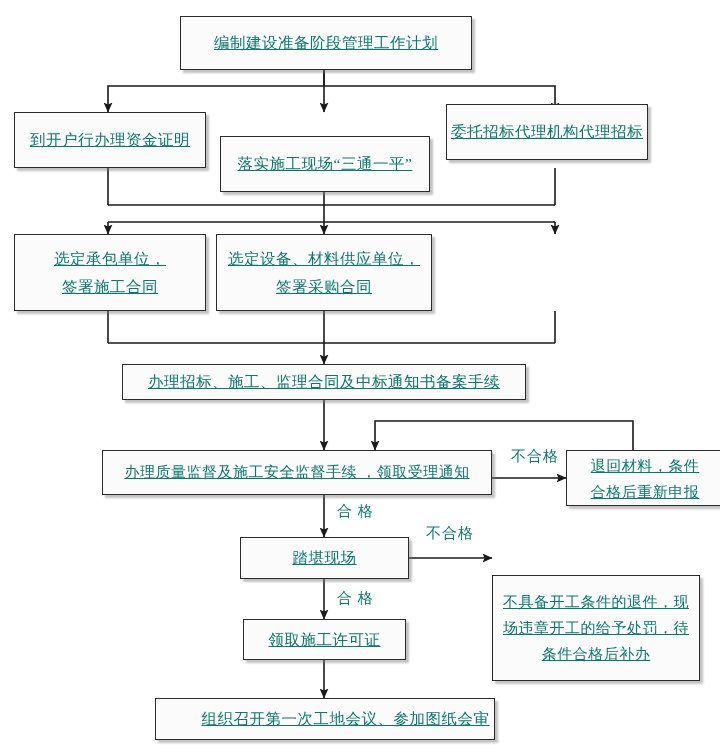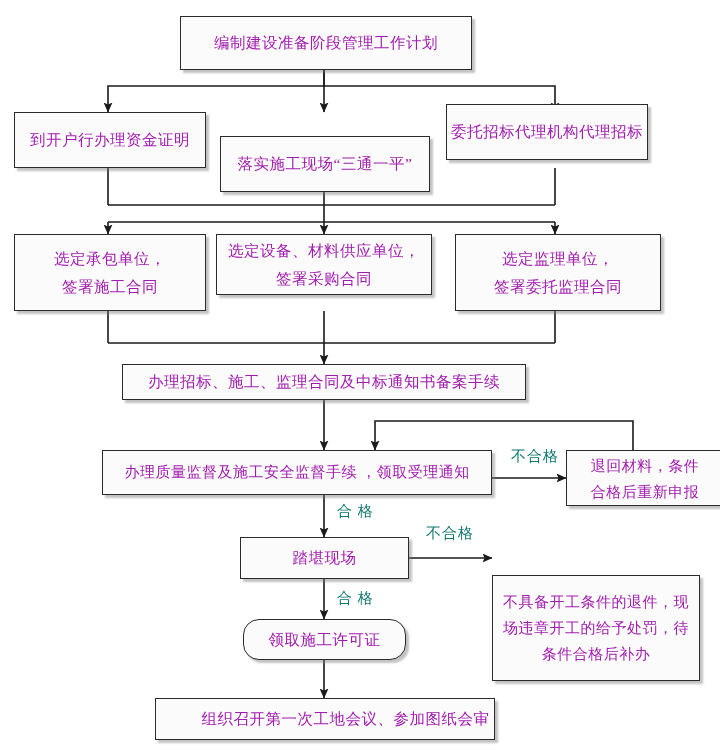--- a/index.html
+++ b/index.html
@@ -27,26 +27,27 @@
   .node {
     position: absolute;
     box-sizing: border-box;
     border: 1.5px solid #2b2b2b;
     background: #fbfbfb;
     box-shadow: 3px 3px 2px rgba(120,120,120,0.45);
     display: flex;
     flex-direction: column;
     align-items: center;
     justify-content: center;
-    color: #a21caf;
+    color: #0f766e;
     font-size: 15.5px;
     line-height: 1.75;
     letter-spacing: 0.5px;
     text-align: center;
     z-index: 3;
+    text-decoration: underline;
   }
   .node .ln { display: block; white-space: nowrap; }
   .edge-label {
     position: absolute;
     color: #0f766e;
     font-size: 15px;
     letter-spacing: 1px;
     white-space: nowrap;
     background: #ffffff;
     padding: 0 2px;
@@ -114,29 +115,25 @@
 
   <div class="node" style="left:446px; top:104px; width:202px; height:56px;">
     <span class="ln">委托招标代理机构代理招标</span>
   </div>
 
   <div class="node" style="left:14px; top:234px; width:192px; height:77px;">
     <span class="ln">选定承包单位，</span>
     <span class="ln">签署施工合同</span>
   </div>
 
-  <div class="node" style="left:216px; top:234px; width:216px; height:61px;">
+  <div class="node" style="left:216px; top:234px; width:216px; height:77px;">
     <span class="ln">选定设备、材料供应单位，</span>
     <span class="ln">签署采购合同</span>
   </div>
 
-  <div class="node" style="left:455px; top:234px; width:206px; height:77px;">
-    <span class="ln">选定监理单位，</span>
-    <span class="ln">签署委托监理合同</span>
-  </div>
 
   <div class="node" style="left:122px; top:364px; width:404px; height:36px;">
     <span class="ln">办理招标、施工、监理合同及中标通知书备案手续</span>
   </div>
 
   <div class="node" style="left:102px; top:450px; width:390px; height:45px; font-size:15px;">
     <span class="ln">办理质量监督及施工安全监督手续 ，领取受理通知</span>
   </div>
 
   <div class="node" style="left:566px; top:450px; width:158px; height:56px; font-size:15px;justify-content:flex-end;">
@@ -147,21 +144,21 @@
   <div class="node" style="left:240px; top:537px; width:169px; height:42px;">
     <span class="ln">踏堪现场</span>
   </div>
 
   <div class="node" style="left:492px; top:531px; width:208px; height:106px; font-size:15px;margin-top:44px;">
     <span class="ln">不具备开工条件的退件，现</span>
     <span class="ln">场违章开工的给予处罚，待</span>
     <span class="ln">条件合格后补办</span>
   </div>
 
-  <div class="node" style="left:243px; top:619px; width:163px; height:41px;border-radius:16px;">
+  <div class="node" style="left:243px; top:619px; width:163px; height:41px;">
     <span class="ln">领取施工许可证</span>
   </div>
 
   <div class="node" style="left:155px; top:698px; width:340px; height:42px;padding-left:41px;">
     <span class="ln">组织召开第一次工地会议、参加图纸会审</span>
   </div>
 
   <div class="edge-label" style="left:509px; top:447px;">不合格</div>
 
   <div class="edge-label" style="left:335px; top:502px;">合  格</div>

